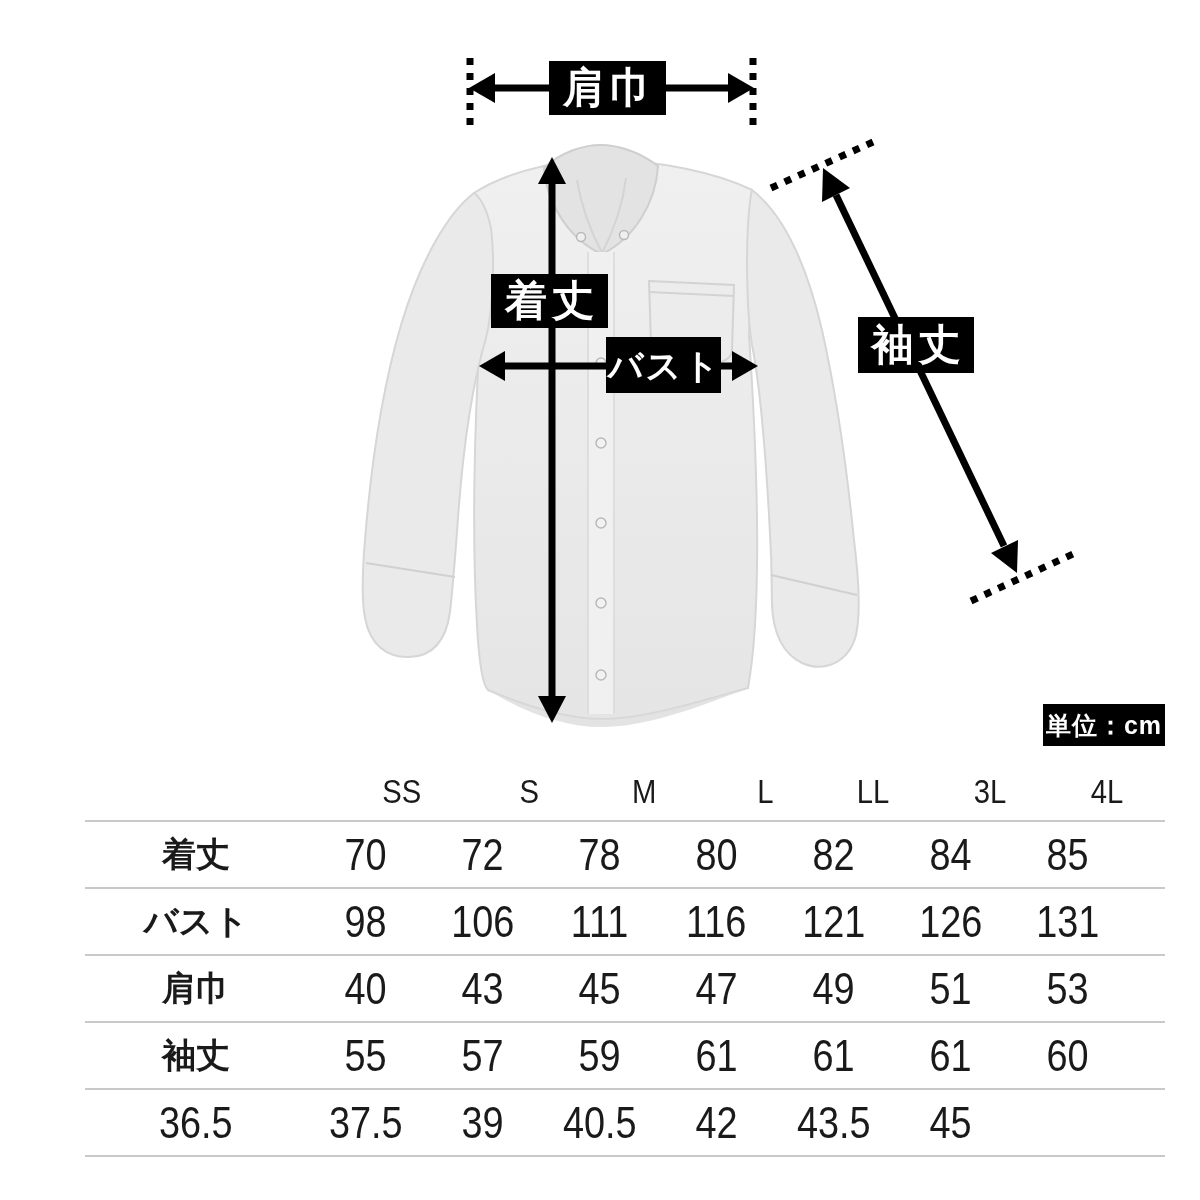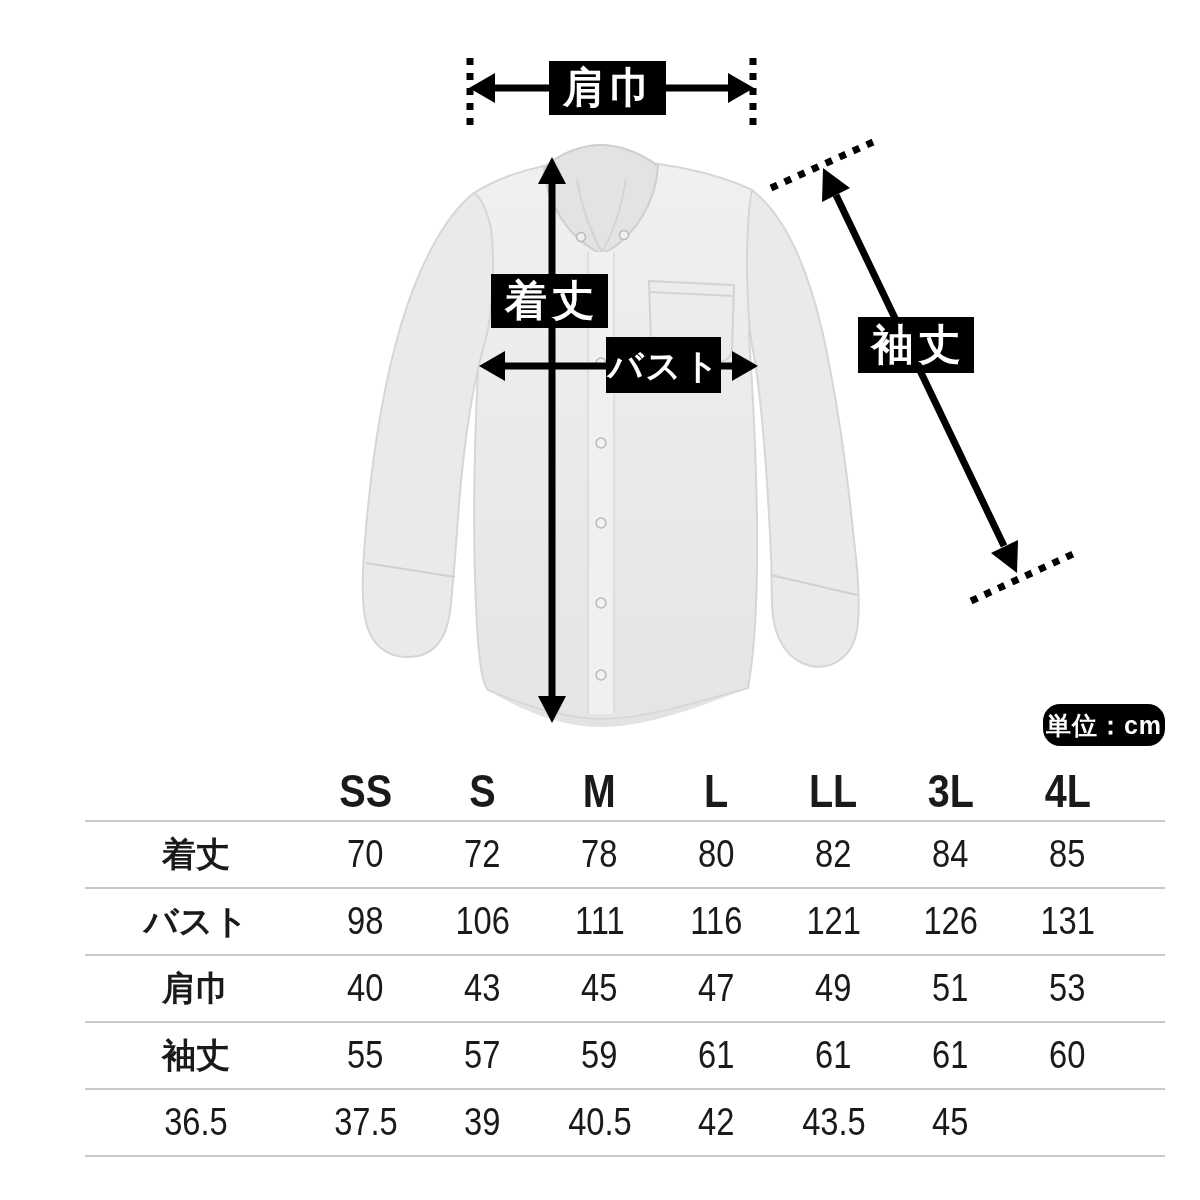--- a/index.html
+++ b/index.html
@@ -16,23 +16,23 @@
   }
   .tag.big{font-size:42px;letter-spacing:5px;padding-left:5px;}
   .tag.mid{font-size:35px;letter-spacing:2px;padding-left:2px;}
   .tag.small{font-size:25px;letter-spacing:1px;}
   
   .size-table{position:absolute;left:60px;top:762px;width:1080px;color:#1a1a1a;}
   .tr{display:grid;grid-template-columns:222px repeat(7,117px);align-items:center;
       border-bottom:2px solid #c9c9c9;height:65px;}
   .tr.head{height:58px;}
   .th,.td,.rl{text-align:center;}
-  .th{font-weight:bold;font-size:46px;}
+  .th{font-weight:normal;font-size:34px;text-align:right;}
   .rl{font-weight:bold;font-size:34px;}
-  .td{font-size:38px;}
+  .td{font-size:44px;}
   .cond{display:inline-block;transform:scaleX(0.86);transform-origin:center;}
 </style>
 </head>
 <body>
 
 <div class="stage">
 
   <svg width="1200" height="1200" viewBox="0 0 1200 1200">
     <defs>
       <linearGradient id="bodyGrad" x1="0" y1="0" x2="0" y2="1">
@@ -125,21 +125,21 @@
   </svg>
 
   <div class="tag big" style="left:524px;top:61px;width:112px;height:54px;">肩巾</div>
 
   <div class="tag big" style="left:466px;top:274px;width:112px;height:54px;">着丈</div>
 
   <div class="tag mid" style="left:581px;top:337px;width:113px;height:56px;">バスト</div>
 
   <div class="tag big" style="left:833px;top:317px;width:111px;height:56px;">袖丈</div>
 
-  <div class="tag small" style="left:1018px;top:704px;width:122px;height:42px;border-radius:17px;">単位：cm</div>
+  <div class="tag small" style="left:1018px;top:704px;width:122px;height:42px;">単位：cm</div>
 
   <div class="size-table">
       <div class="tr head">
         <div class="th"></div>
         <div class="th"><span class="cond">SS</span></div>
         <div class="th"><span class="cond">S</span></div>
         <div class="th"><span class="cond">M</span></div>
         <div class="th"><span class="cond">L</span></div>
         <div class="th"><span class="cond">LL</span></div>
         <div class="th"><span class="cond">3L</span></div>

